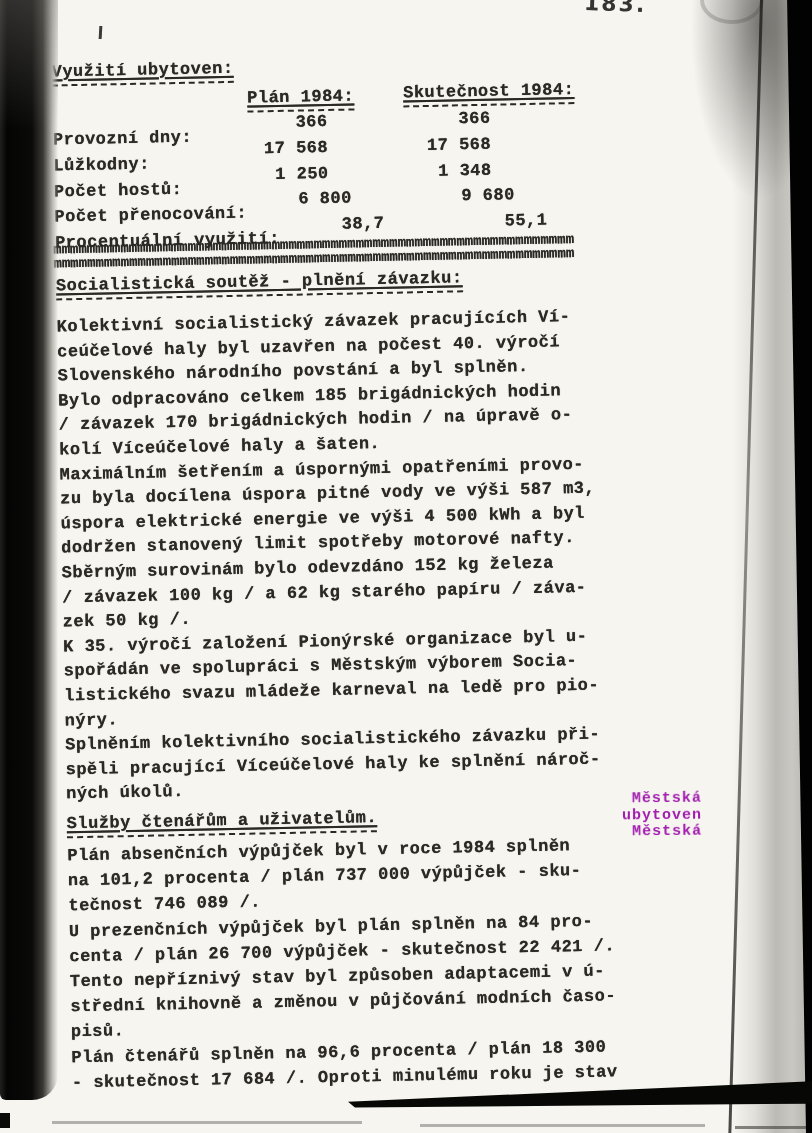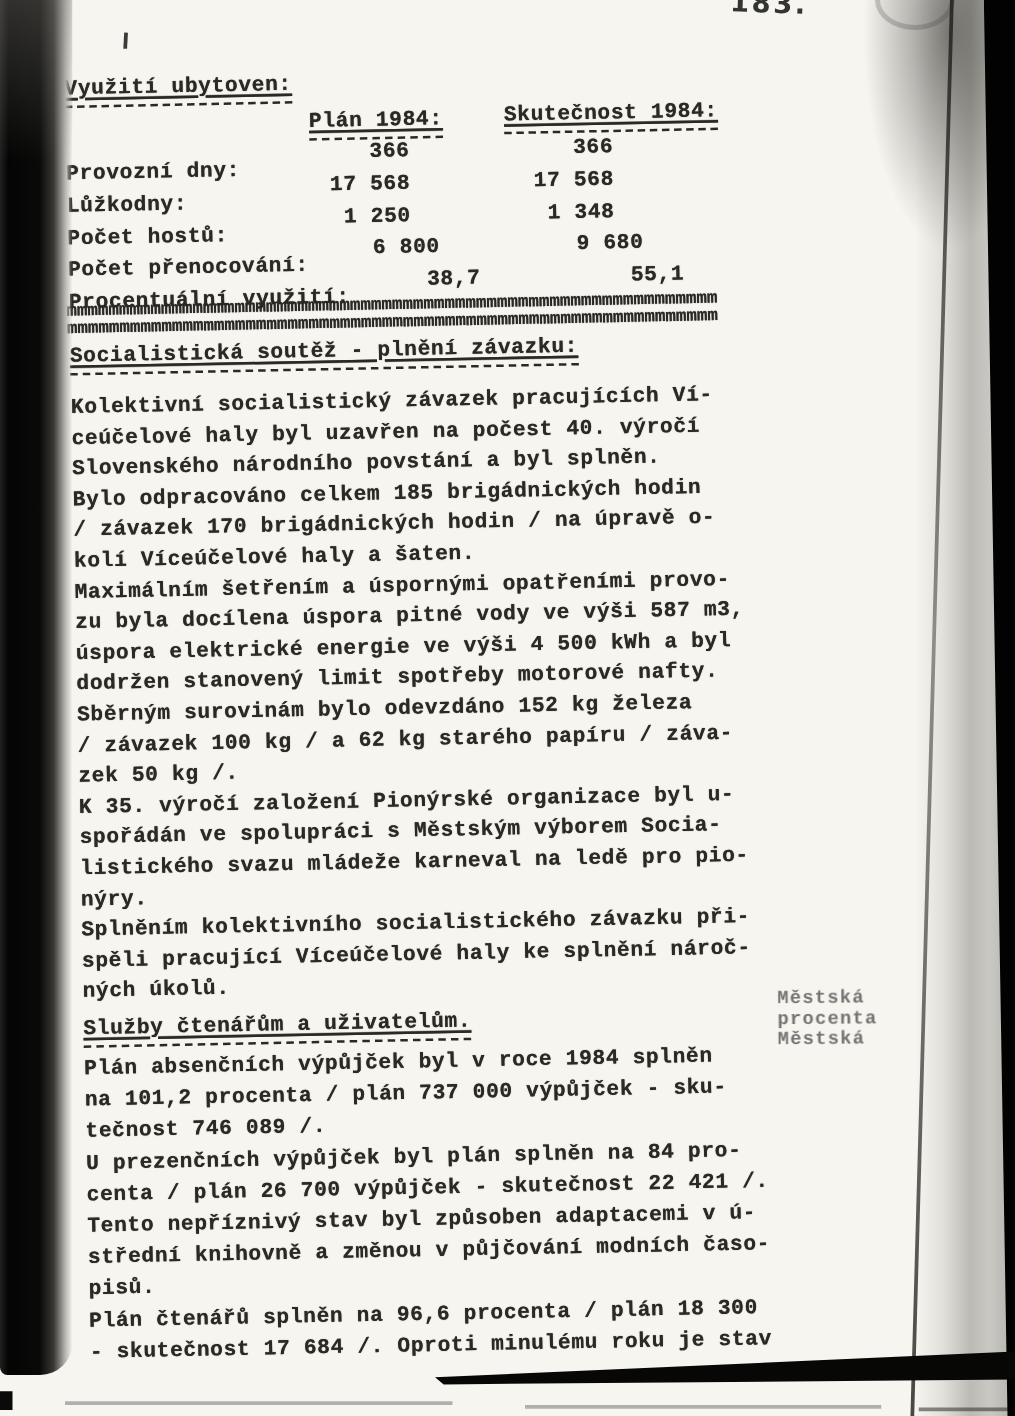--- a/index.html
+++ b/index.html
@@ -45,23 +45,24 @@
     font-size:14px;line-height:13.5px;letter-spacing:0;
     font-weight:bold;color:#2a2824;
   }
   .para{position:absolute;line-height:24.6px;}
   .p-social{left:57px;top:315px;}
   .p-services{left:57px;top:843px;line-height:25.2px;}
   
   .stamp{
     position:absolute;left:622px;top:791px;z-index:2;
     font-size:15px;line-height:16.5px;letter-spacing:1px;
-    color:#737373;font-weight:bold;
+    color:#a21caf;font-weight:bold;
     filter:blur(.3px);
     transform:rotate(-.5deg);
+    text-align:right;
   }
   
   .pagenum{
     position:absolute;left:584px;top:-9px;z-index:2;
     font-family:"DejaVu Sans",sans-serif;font-size:22px;font-weight:bold;
     color:#343432;transform:rotate(2deg);letter-spacing:2px;
   }
   .faint-ring{
     position:absolute;left:700px;top:-24px;width:56px;height:40px;z-index:2;
     border:4px solid rgba(150,150,146,.45);border-radius:50%;
@@ -191,21 +192,21 @@
         <div>Tento nepříznivý stav byl způsoben adaptacemi v ú-</div>
         <div>střední knihovně a změnou v půjčování modních časo-</div>
         <div>pisů.</div>
         <div>Plán čtenářů splněn na 96,6 procenta / plán 18 300</div>
         <div>- skutečnost  17 684 /. Oproti minulému roku je stav</div>
       </div>
   </div>
 
   <div class="stamp">
     <div>Městská</div>
-    <div>procenta</div>
+    <div>ubytoven</div>
     <div>Městská</div>
   </div>
 
   <div class="pagenum">183.</div>
   <div class="faint-ring"></div>
   <div class="tick"></div>
 
   <div class="edge-left"></div>
   <div class="edge-left-dot"></div>
   <div class="spine"></div>

